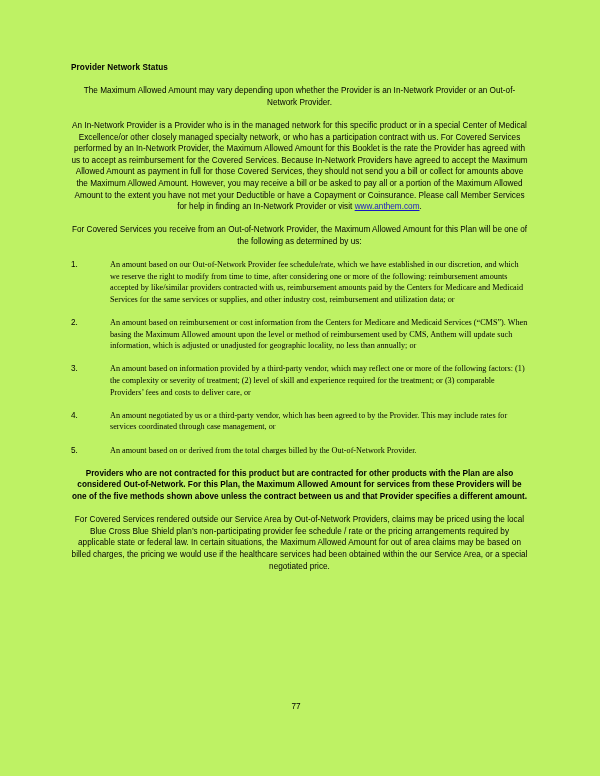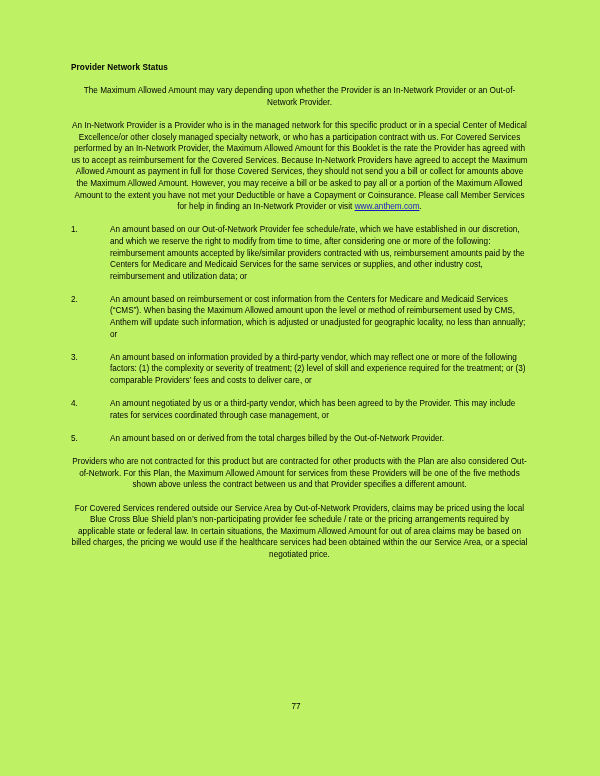--- a/index.html
+++ b/index.html
@@ -38,21 +38,21 @@
 
   p.para {
     font-size: 8.2px;
     line-height: 11.6px;
     margin: 0 0 11.6px 0;
     text-align: center;
     letter-spacing: 0.002em;
   }
 
   p.para.bold {
-    font-weight: normal;
+    font-weight: bold;
   }
 
   a.inline-link {
     color: #1919c4;
   }
 
   ol.numbered-list {
     list-style: none;
     margin: 0 0 11.6px 0;
     padding: 0;
@@ -74,20 +74,21 @@
     position: absolute;
     left: 0;
     top: 0;
     width: 30px;
     font-size: 8.2px;
     line-height: 11.6px;
   }
 
   .item-text {
     display: block;
+    font-family: Liberation Serif, serif;
   }
 
   .page-number {
     position: absolute;
     left: 0;
     right: 8px;
     top: 701px;
     text-align: center;
     font-size: 8.2px;
     line-height: 11.6px;
@@ -103,20 +104,21 @@
 <div class="page">
   <div class="content">
 
     <h1 class="section-heading">Provider Network Status</h1>
 
     <p class="para">The Maximum Allowed Amount may vary depending upon whether the Provider is an In-Network Provider or an Out-of-Network Provider.</p>
 
     <p class="para"><span>An In-Network Provider is a Provider who is in the managed network for this specific product or in a special Center of Medical Excellence/or other closely managed specialty network, or who has a participation contract with us.   For Covered Services performed by an In-Network Provider, the Maximum Allowed Amount for this Booklet is the rate the Provider has agreed with us to accept as reimbursement for the Covered Services.  Because In-Network Providers have agreed to accept the Maximum Allowed Amount as payment in full for those Covered Services, they should not send you a bill or collect for amounts above the Maximum Allowed Amount.  However, you may receive a bill or be asked to pay all or a portion of the Maximum Allowed Amount to the extent you have not met your Deductible or have a Copayment or Coinsurance.  Please call Member Services for help in finding an In-Network Provider or visit </span><a class="inline-link" href="#">www.anthem.com</a><span>.</span></p>
 
 
+    <p class="para">For Covered Services you receive from an Out-of-Network Provider, the Maximum Allowed Amount for this Plan will be one of the following as determined by us:</p>
 
     <div class="list-block">
       <ol class="numbered-list">
         <li class="list-item">
           <span class="item-number">1.</span>
           <span class="item-text">An amount based on our Out-of-Network Provider fee schedule/rate, which we have established in our discretion, and which we reserve the right to modify from time to time, after considering one or more of the following:  reimbursement amounts accepted by like/similar providers contracted with us, reimbursement amounts paid by the Centers for Medicare and Medicaid Services for the same services or supplies, and other industry cost, reimbursement and utilization data; or</span>
         </li>
         <li class="list-item">
           <span class="item-number">2.</span>
           <span class="item-text">An amount based on reimbursement or cost information from the Centers for Medicare and Medicaid Services (“CMS”).  When basing the Maximum Allowed amount upon the level or method of reimbursement used by CMS, Anthem will update such information, which is adjusted or unadjusted for geographic locality, no less than annually; or</span>

